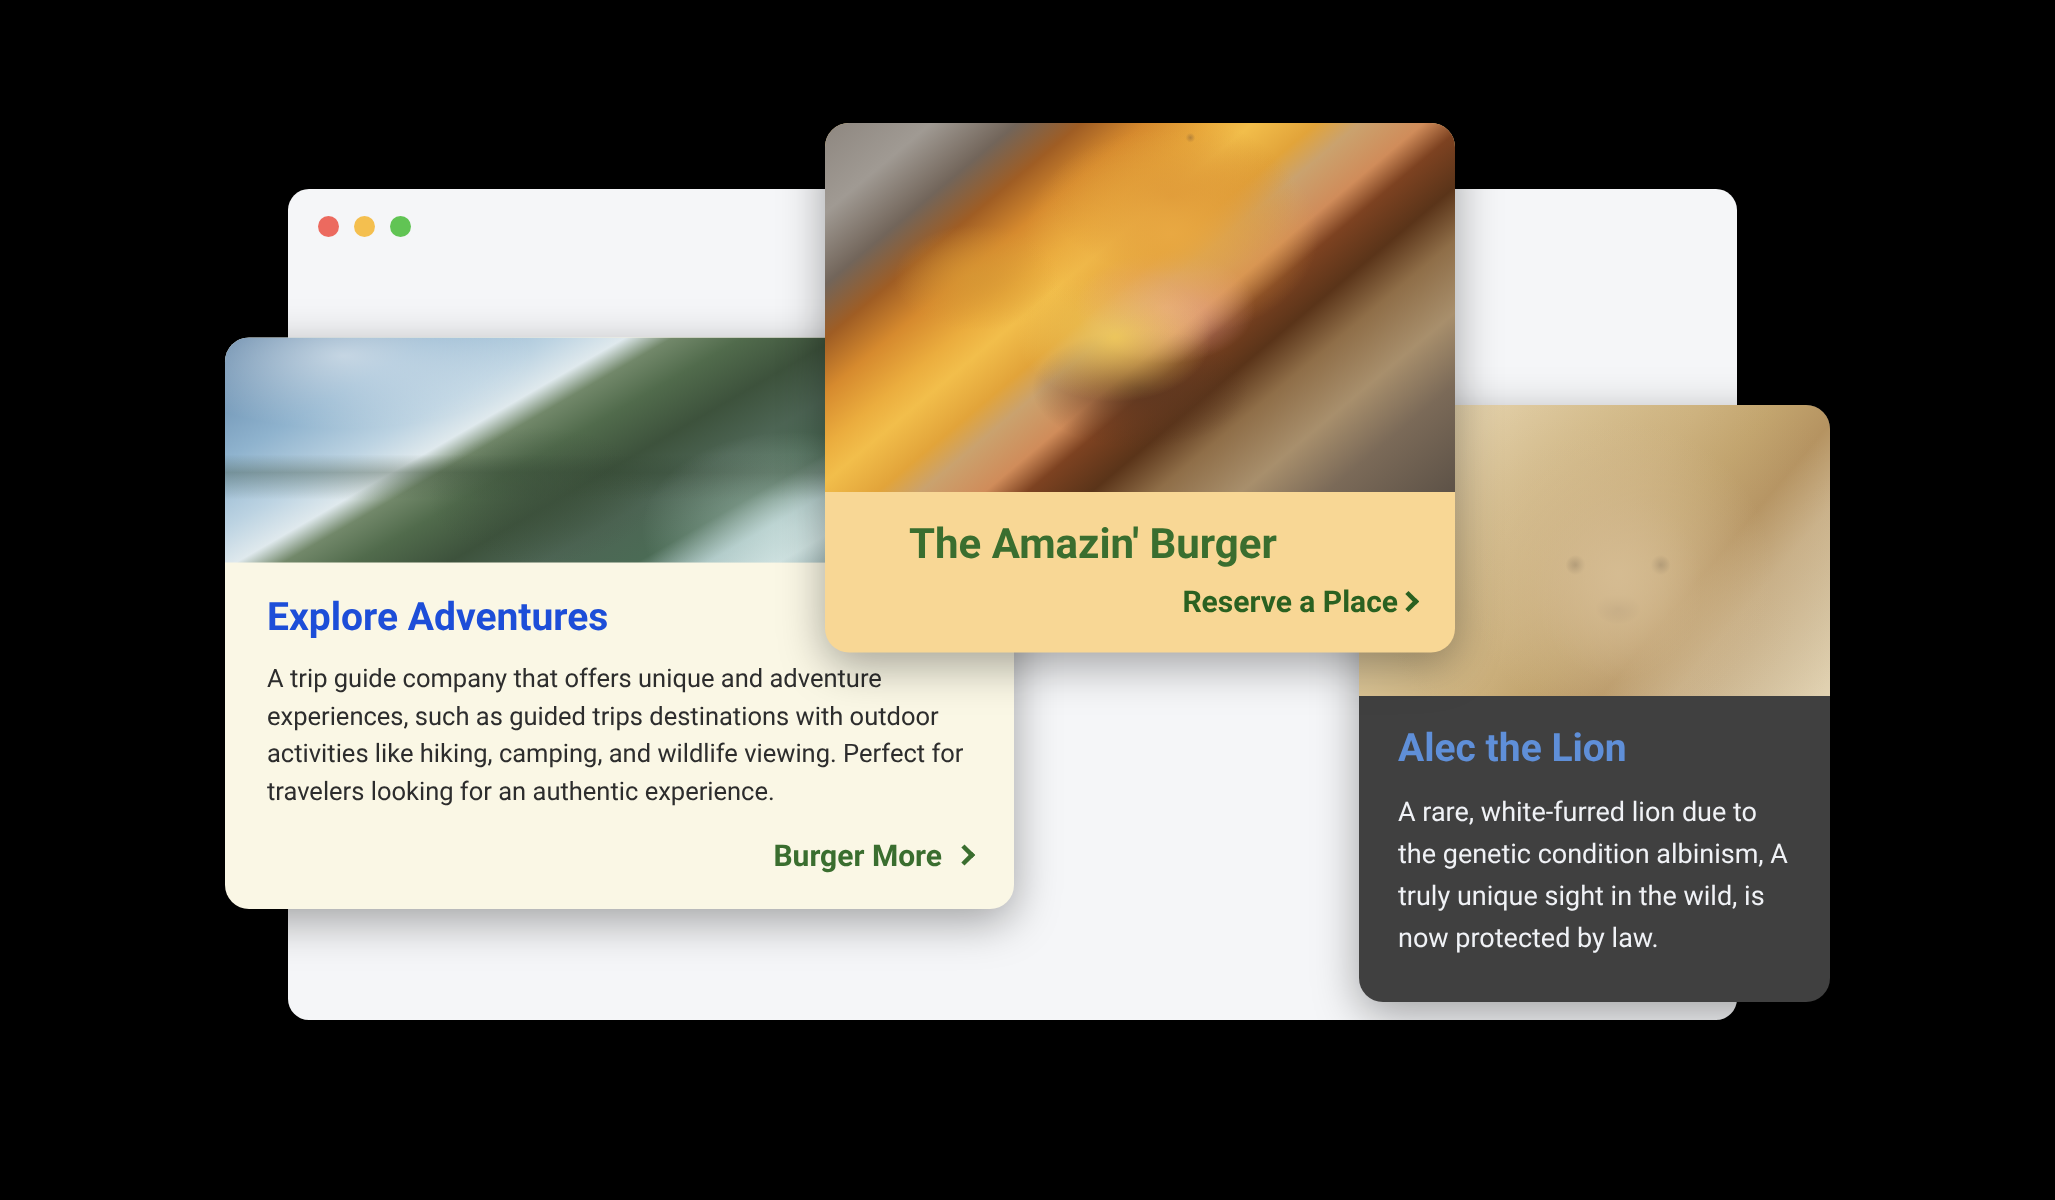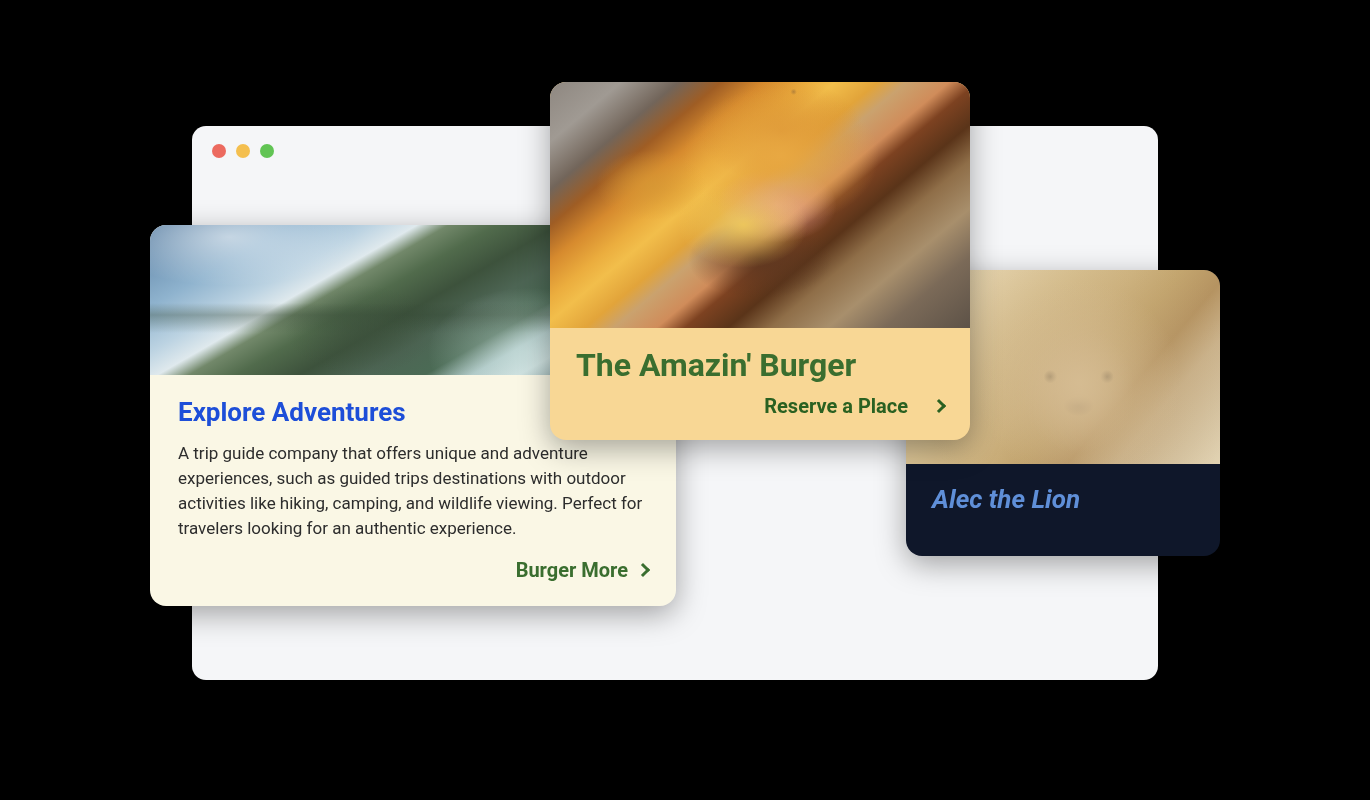--- a/index.html
+++ b/index.html
@@ -127,49 +127,49 @@
       radial-gradient(ellipse 80px 50px at 54% 50%, rgba(232,168,162,0.85), transparent 75%),
       radial-gradient(ellipse 100px 55px at 50% 72%, rgba(90,54,32,0.9), transparent 72%),
       radial-gradient(ellipse 70px 45px at 24% 42%, rgba(214,152,52,0.75), transparent 78%),
       radial-gradient(circle 4px at 58% 4%, rgba(160,120,60,0.9), transparent 80%);
   }
   .card-burger .card-body {
     padding: 18px 26px 22px 26px;
   }
   .card-burger h2 {
     color: #3a6e2f;
-    font-size: 32px;
+    font-size: 28px;
     font-weight: 700;
     margin-bottom: 10px;
+    margin-left: 30px;
   }
   .card-burger p {
     color: #2a4d22;
     font-size: 17px;
     line-height: 1.5;
     margin-bottom: 18px;
   }
   .card-burger .card-action {
     display: flex;
     justify-content: flex-end;
     align-items: center;
-    gap: 24px;
+    gap: 0;
     color: #2a6121;
     font-size: 20px;
     font-weight: 700;
     cursor: pointer;
   }
 
   
   .card-lion {
     left: 906px;
     top: 270px;
     width: 314px;
-    background: #0f172a;
+    background: #404040;
     z-index: 15;
-    font-style: italic;
   }
   .card-lion .card-image {
     height: 194px;
     background: linear-gradient(130deg,
       #e9dbb9 0%, #e3d0a8 20%, #d9c292 35%,
       #cfb480 48%, #c3a56e 58%, #b59361 68%,
       #cbb38c 78%, #d6c4a2 90%, #e2d3b3 100%);
     position: relative;
   }
   .card-lion .card-image::after {
@@ -229,20 +229,21 @@
       <span>Burger More</span>
       <span class="chevron"></span>
     </div>
   </div>
 </div>
 
 <div class="card card-lion">
   <div class="card-image"></div>
   <div class="card-body">
     <h2>Alec the Lion</h2>
+    <p>A rare, white-furred lion due to the genetic condition albinism, A truly unique sight in the wild, is now protected by law.</p>
   </div>
 </div>
 
 <div class="card card-burger">
   <div class="card-image"></div>
   <div class="card-body">
     <h2>The Amazin' Burger</h2>
     <div class="card-action">
       <span>Reserve a Place</span>
       <span class="chevron"></span>

